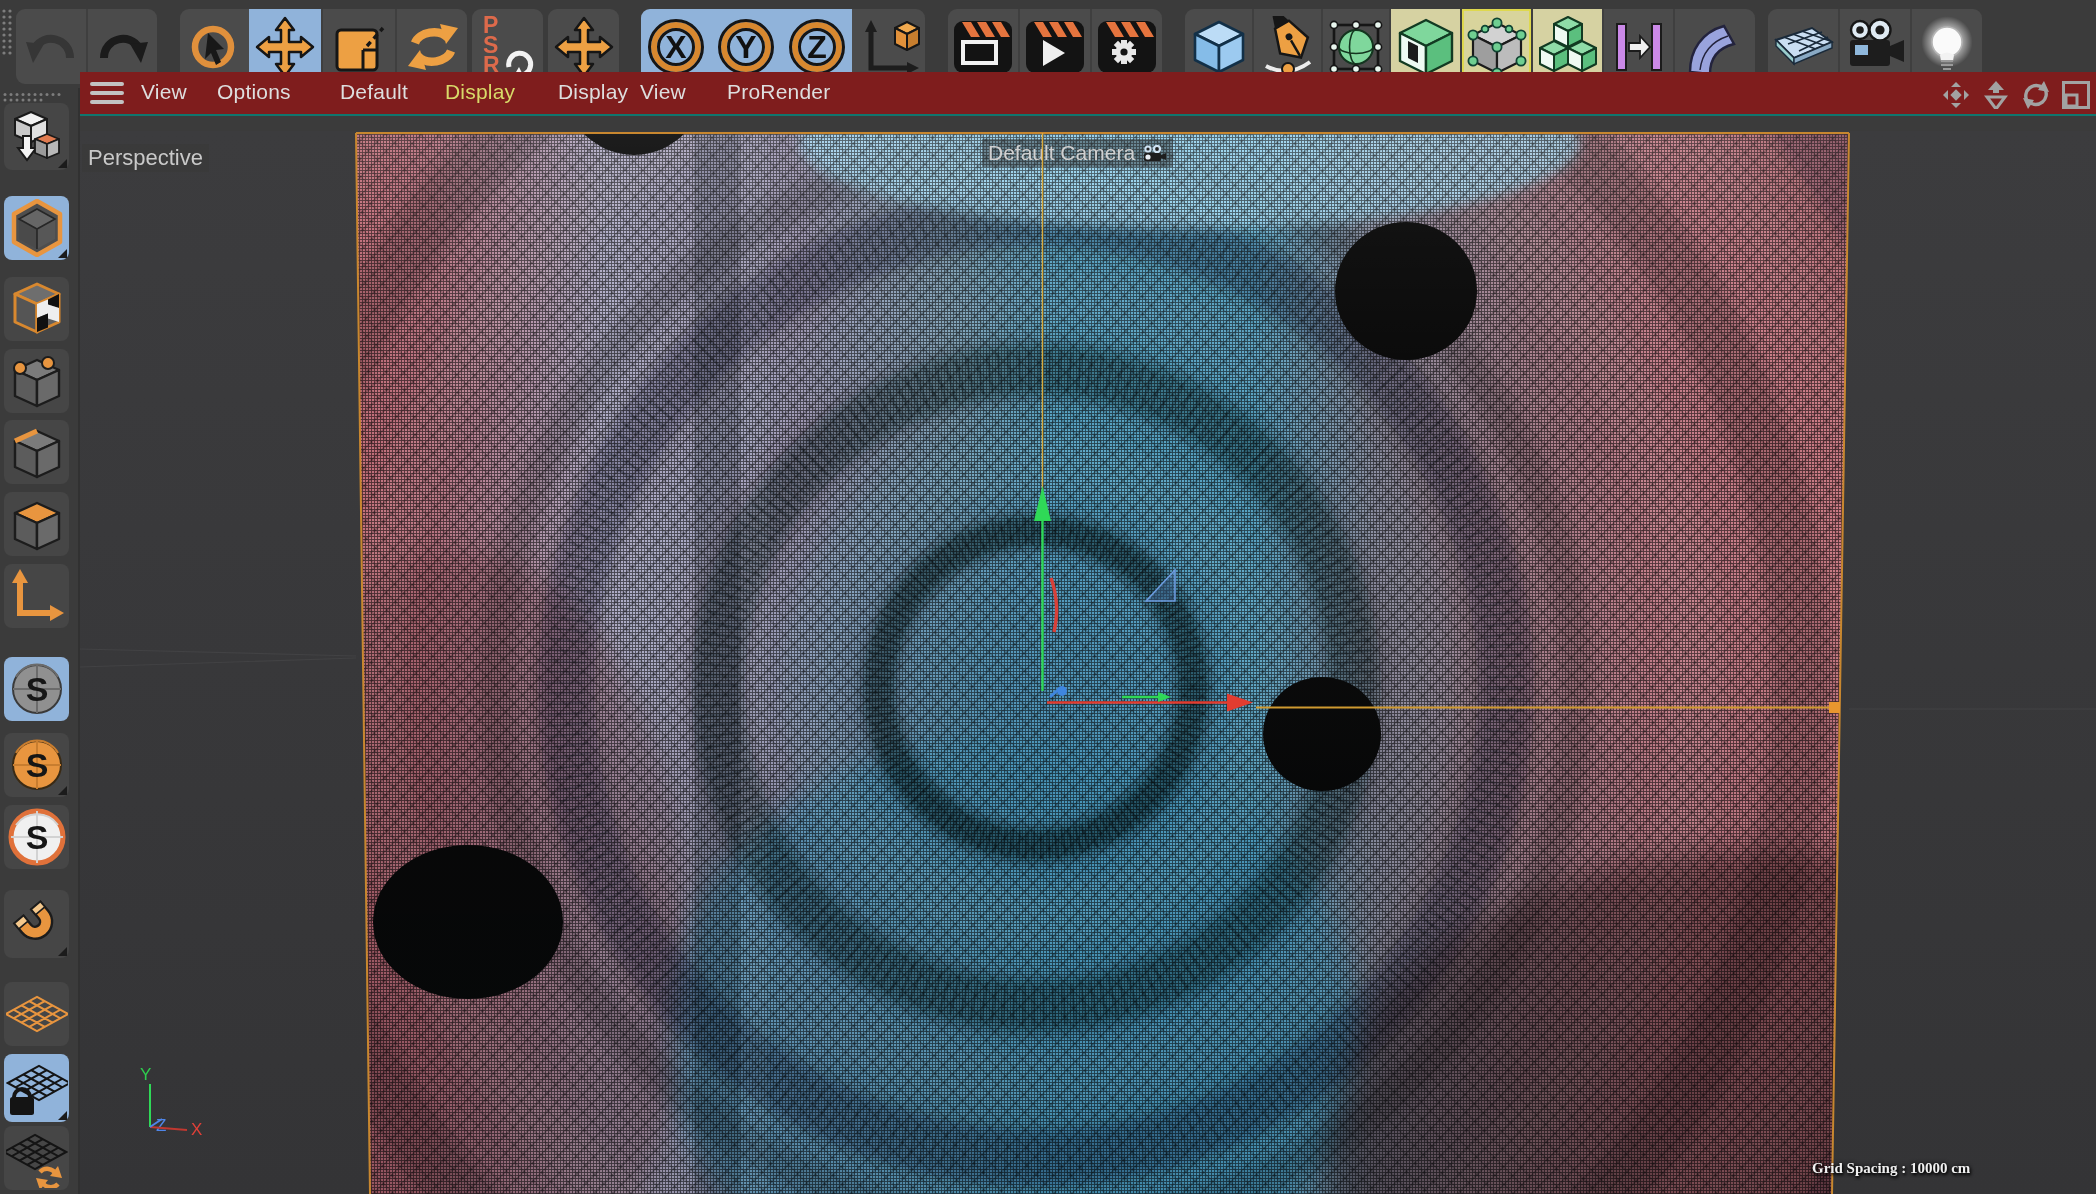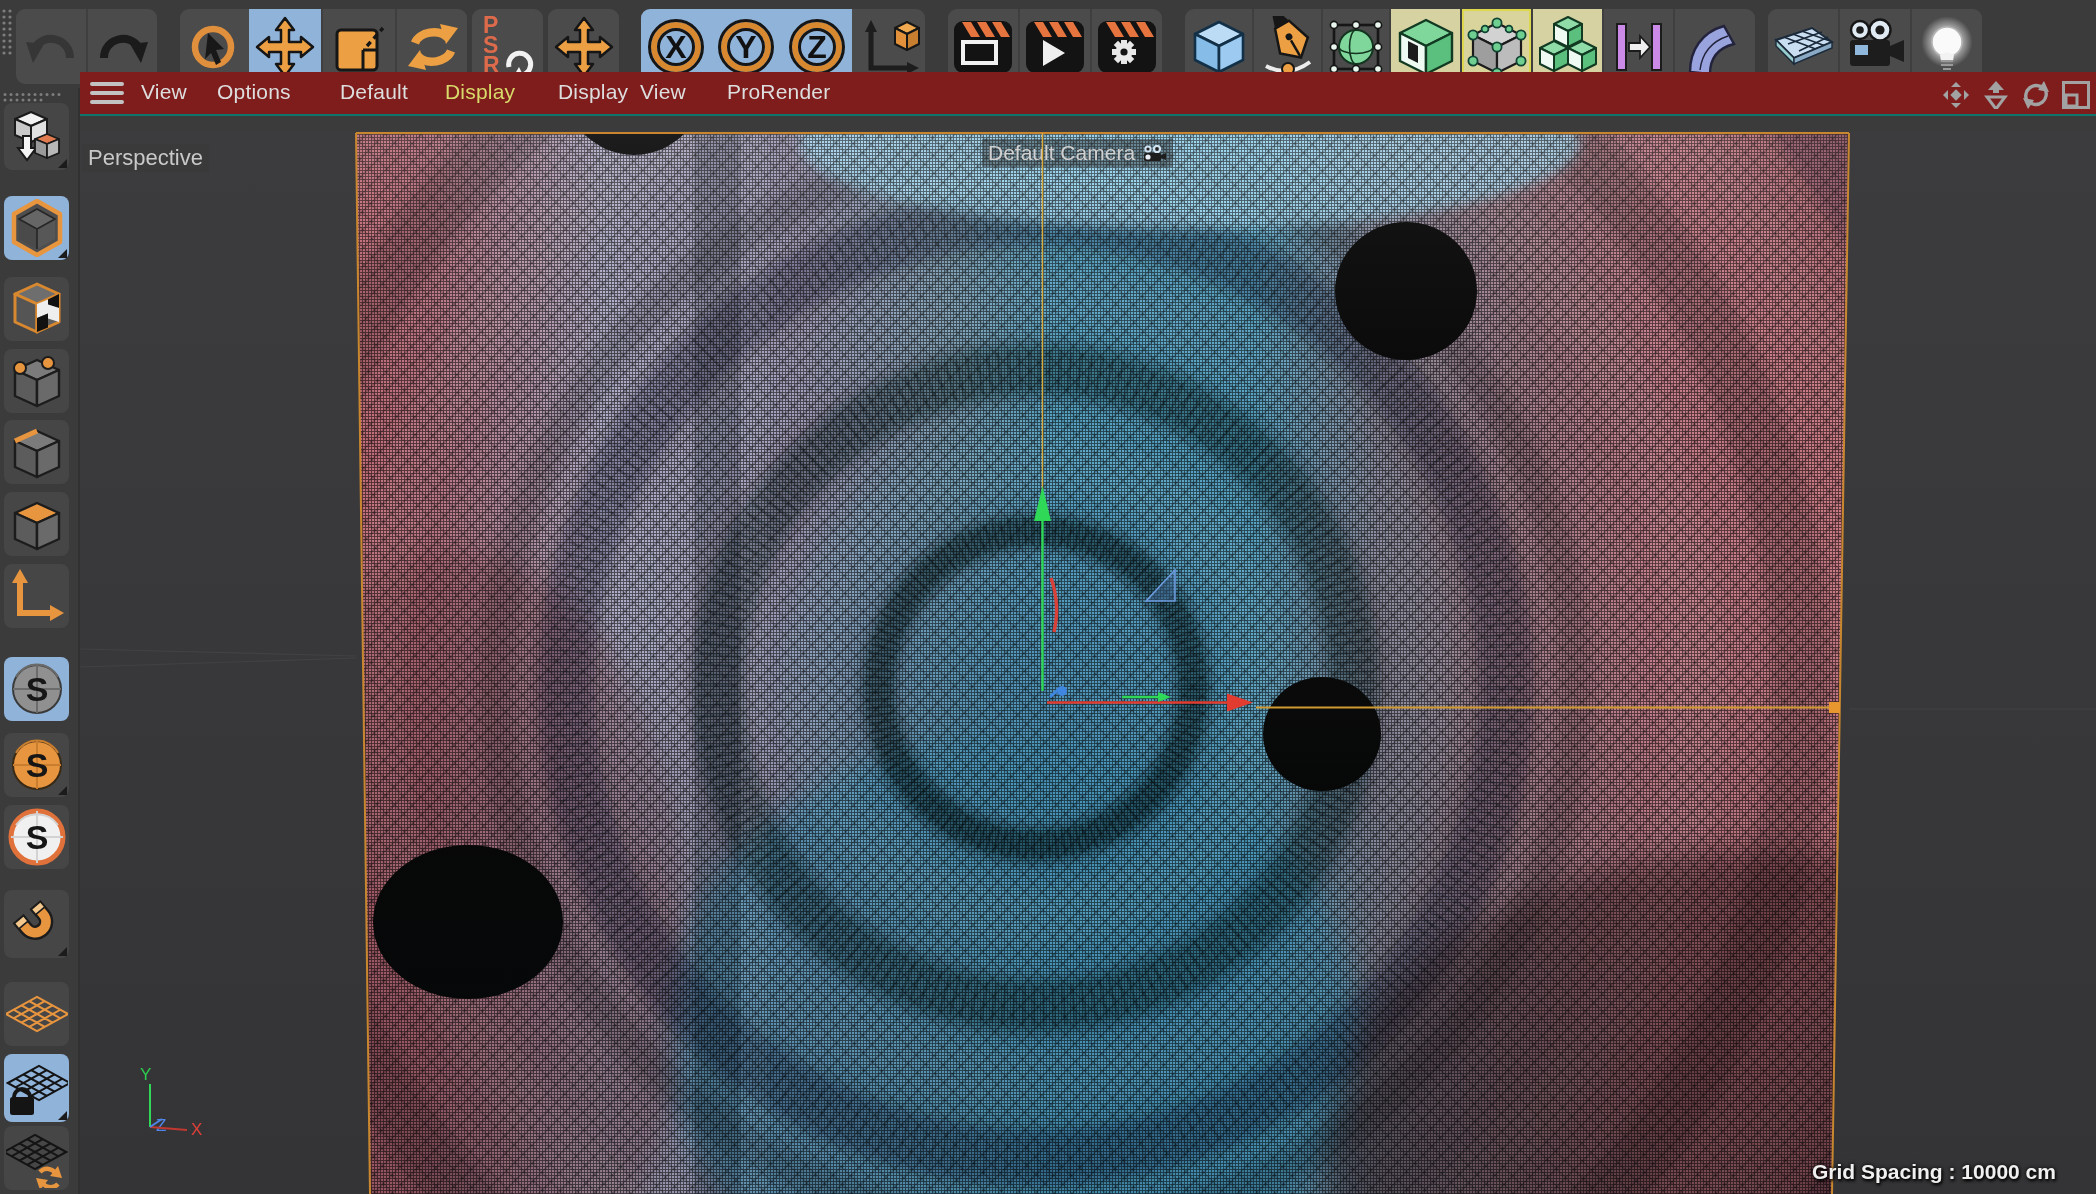--- a/index.html
+++ b/index.html
@@ -700,21 +700,21 @@
       <svg width="26" height="17" viewBox="0 0 26 17" style="vertical-align:-2px">
         <circle cx="7" cy="4" r="3.6" fill="#cfe2f2"></circle>
           <circle cx="16" cy="4" r="4.2" fill="#cfe2f2"></circle>
         <circle cx="7" cy="4" r="1.6" fill="#222"></circle>
           <circle cx="16" cy="4" r="1.9" fill="#222"></circle>
         <rect x="3" y="8" width="17" height="8" rx="1.5" fill="#1d1d1d"></rect>
         <circle cx="7" cy="12" r="2.6" fill="#e8eef4"></circle>
         <polygon points="20,10 25,8 25,15 20,13" fill="#1d1d1d"></polygon>
       </svg>
     </div>
-    <div class="vplabel" style="left:1732px;top:1029px;color:#f0f0f0;font-weight:bold;font-size:21px;text-shadow:1px 2px 3px #000,0 0 4px #000;">Grid Spacing : 10000 cm</div>
+    <div class="vplabel" style="left:1732px;top:1029px;color:#f0f0f0;font-weight:bold;font-size:15px;text-shadow:1px 2px 3px #000,0 0 4px #000;font-family:Liberation Serif, serif;">Grid Spacing : 10000 cm</div>
   </div>
 
   <svg class="abs" style="left:0;top:0;pointer-events:none" width="2096" height="1194" viewBox="0 0 2096 1194">
 
     <path d="M80 649 L356 656 M80 667 L356 658" stroke="#424244" stroke-width="1.2" fill="none"></path>
     <path d="M1849 709 H2096" stroke="#424244" stroke-width="1.2"></path>
 
     <path d="M1042.5 133 V506" stroke="#d9a93a" stroke-width="1.4"></path>
 
     <path d="M1256 707.5 H1834" stroke="#cf9a30" stroke-width="1.8"></path>

